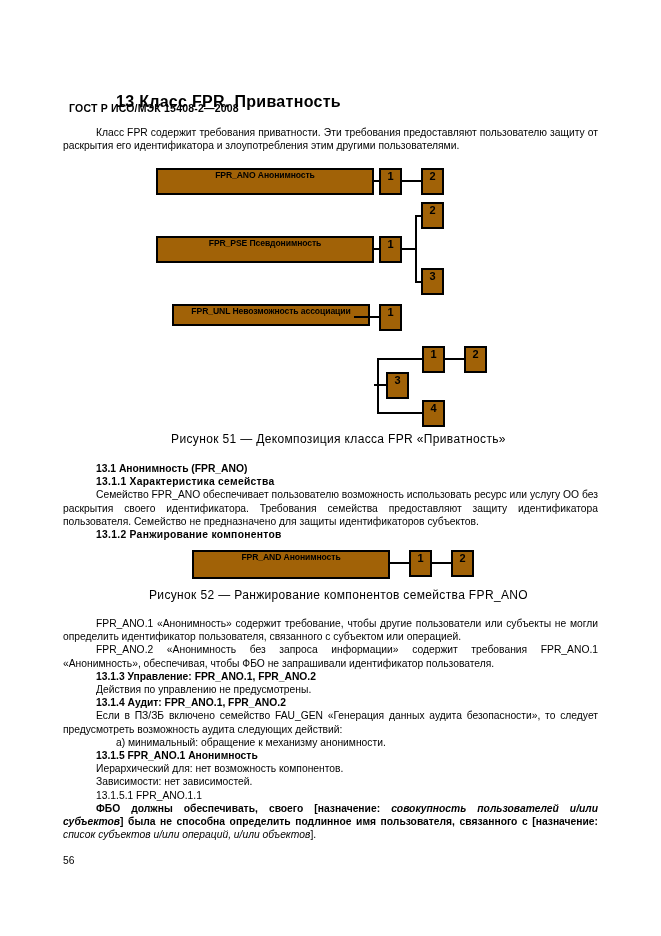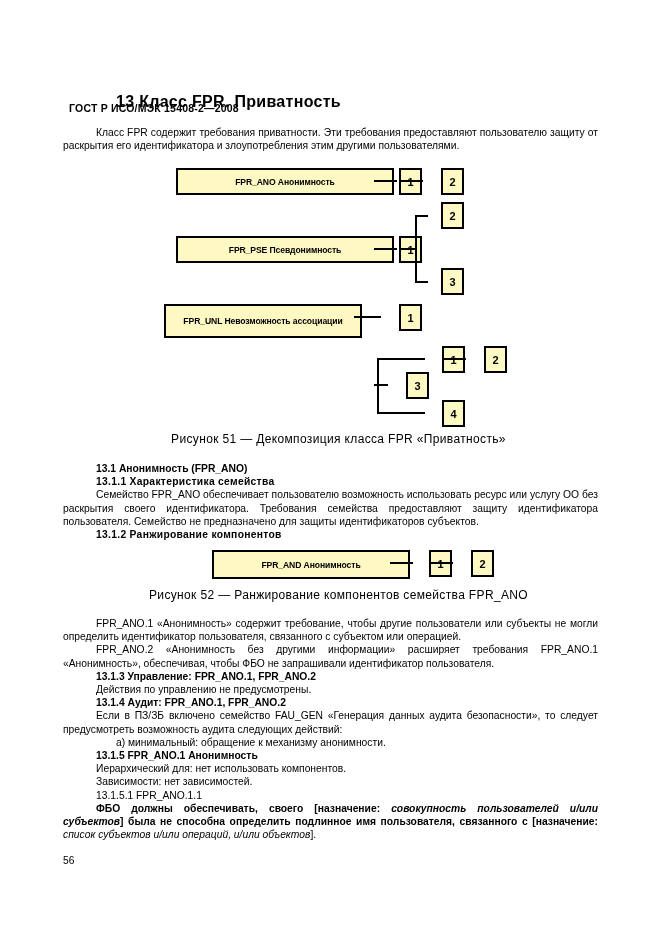--- a/index.html
+++ b/index.html
@@ -88,26 +88,24 @@
   }
 
   
   .diagram {
     position: absolute;
   }
   .dg-box {
     position: absolute;
     box-sizing: border-box;
     border: 2.2px solid #000;
-    background: #fef9c3;
+    background: #a16207;
     display: flex;
-    align-items: center;
     justify-content: center;
     font-weight: bold;
-    margin-left: 20px;
   }
   .fam-box {
     font-size: 8.6px;
     letter-spacing: -0.1px;
   }
   .num-box {
     font-size: 11px;
   }
   .line-h {
     position: absolute;
@@ -158,21 +156,21 @@
     <div class="line-v" style="left:415px; top:55px; width:2.2px; height:68px;"></div>
     <div class="line-h" style="left:415px; top:55px; width:13px;"></div>
     <div class="dg-box num-box" style="left:421px; top:42px; width:23px; height:27px;">
       <span>2</span>
     </div>
     <div class="line-h" style="left:415px; top:121px; width:13px;"></div>
     <div class="dg-box num-box" style="left:421px; top:108px; width:23px; height:27px;">
       <span>3</span>
     </div>
 
-    <div class="dg-box fam-box" style="left:144px; top:144px; width:198px; height:34px;">
+    <div class="dg-box fam-box" style="left:172px; top:144px; width:198px; height:22px;">
       <span>FPR_UNL Невозможность ассоциации</span>
     </div>
     <div class="line-h" style="left:354px; top:156px; width:27px;"></div>
     <div class="dg-box num-box" style="left:379px; top:144px; width:23px; height:27px;">
       <span>1</span>
     </div>
 
     <div class="line-h" style="left:374px; top:224px; width:14px;"></div>
     <div class="dg-box num-box" style="left:386px; top:212px; width:23px; height:27px;">
       <span>3</span>
@@ -213,28 +211,28 @@
     <div class="line-h" style="left:431px; top:16px; width:22px;"></div>
     <div class="dg-box num-box" style="left:451px; top:4px; width:23px; height:27px;">
       <span>2</span>
     </div>
   </div>
 
   <div class="fig-caption" style="top:588px;">Рисунок 52 — Ранжирование компонентов семейства FPR_ANO</div>
 
   <div class="body-block" style="top:617px;">
     <p class="indent">FPR_ANO.1 «Анонимность» содержит требование, чтобы другие пользователи или субъекты не могли определить идентификатор пользователя, связанного с субъектом или операцией.</p>
-    <p class="indent">FPR_ANO.2 «Анонимность без другими информации» расширяет требования FPR_ANO.1 «Анонимность», обеспечивая, чтобы ФБО не запрашивали идентификатор пользователя.</p>
+    <p class="indent">FPR_ANO.2 «Анонимность без запроса информации» содержит требования FPR_ANO.1 «Анонимность», обеспечивая, чтобы ФБО не запрашивали идентификатор пользователя.</p>
     <p class="h-bold">13.1.3 Управление: FPR_ANO.1, FPR_ANO.2</p>
     <p class="indent">Действия по управлению не предусмотрены.</p>
     <p class="h-bold">13.1.4 Аудит: FPR_ANO.1, FPR_ANO.2</p>
     <p class="indent">Если в ПЗ/ЗБ включено семейство FAU_GEN «Генерация данных аудита безопасности», то следует предусмотреть возможность аудита следующих действий:</p>
     <p class="listitem">а) минимальный: обращение к механизму анонимности.</p>
     <p class="h-bold">13.1.5 FPR_ANO.1 Анонимность</p>
-    <p class="indent">Иерархический для: нет использовать компонентов.</p>
+    <p class="indent">Иерархический для: нет возможность компонентов.</p>
     <p class="indent">Зависимости: нет зависимостей.</p>
     <p class="indent">13.1.5.1 FPR_ANO.1.1</p>
     <p class="indent"><b>ФБО должны обеспечивать, своего [назначение: </b><b class="ital">совокупность пользователей и/или субъектов</b><b>] была не способна определить подлинное имя пользователя, связанного с [назначение: </b><span class="ital">список субъектов и/или операций, и/или объектов</span><span>].</span></p>
   </div>
 
   <div class="page-num">56</div>
 
 </div>
 
 </body></html>

